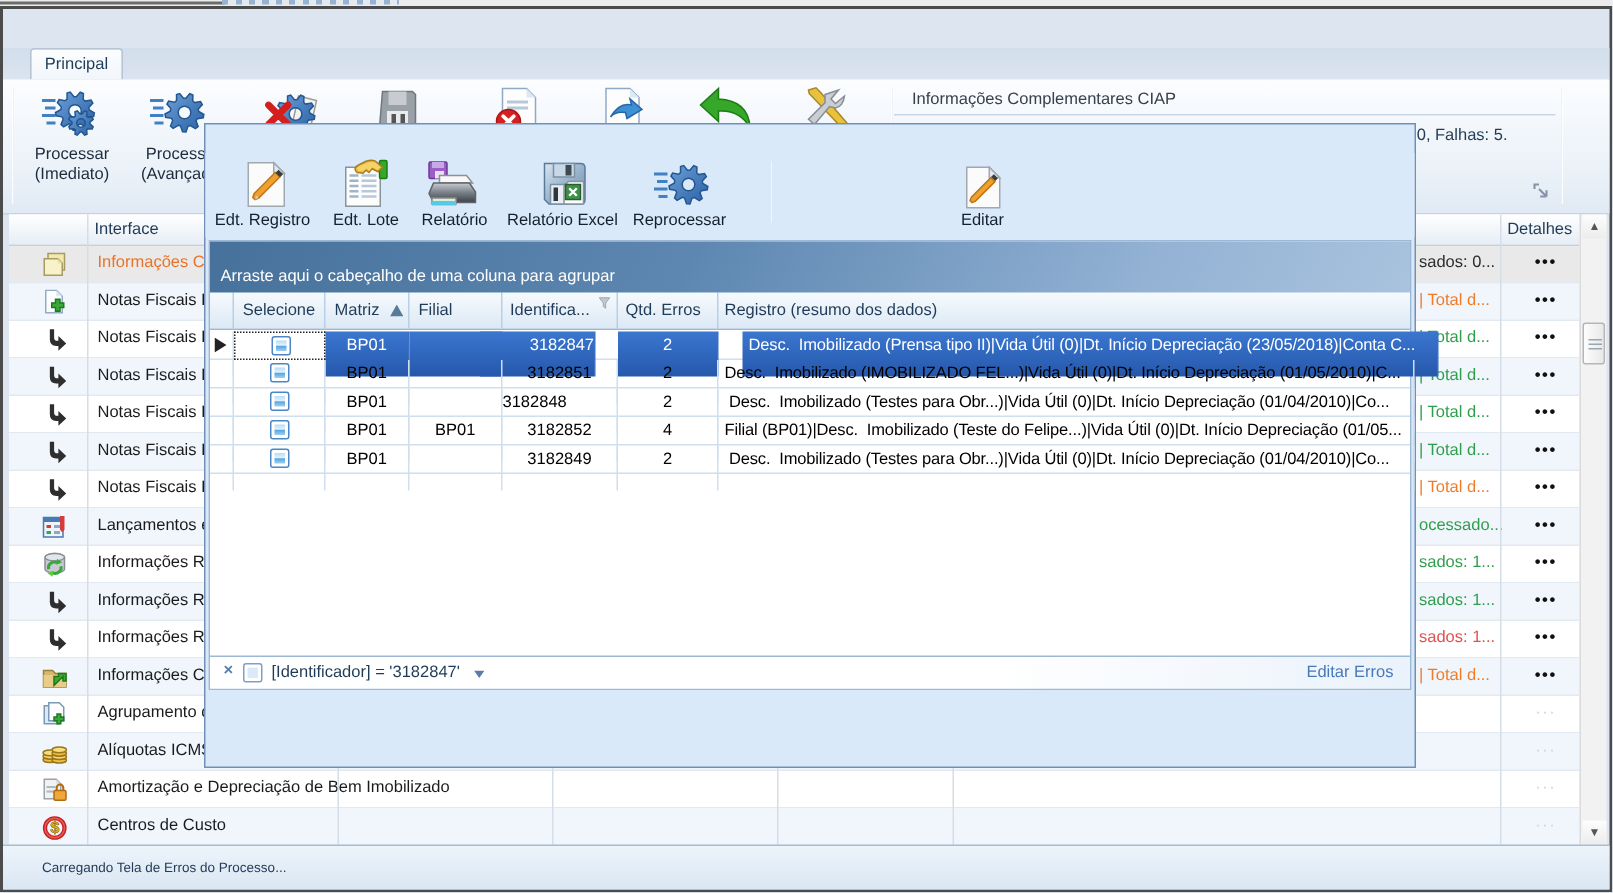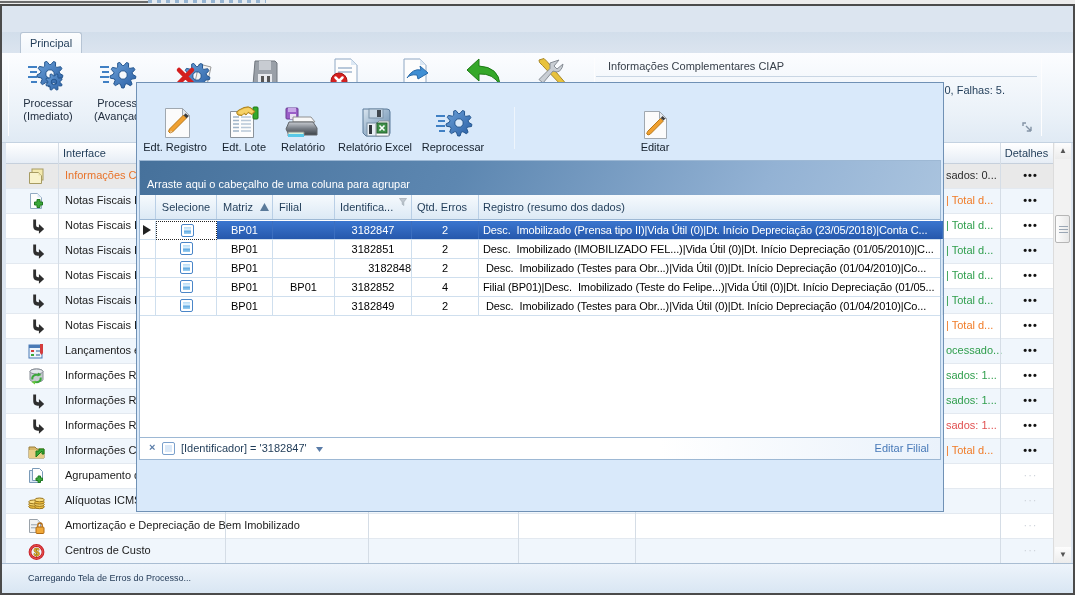--- a/index.html
+++ b/index.html
@@ -34,21 +34,21 @@
 
 #dlg{position:absolute;left:134px;top:76px;width:808px;height:430px;background:#d9e9fa;border:1px solid #7091b5}
 #dtitle{position:absolute;left:0;top:0;width:100%;height:19px;background:linear-gradient(#e6f0fc,#c9ddf2);font-size:11.5px;color:#3f6fa8;line-height:18px;padding-left:7px}
 #dtool{position:absolute;left:0;top:19px;width:100%;height:56px;background:#d9e9fa}
 .dlab{position:absolute;top:39px;font-size:11px;color:#15202c;text-align:center;white-space:nowrap}
 #dgrid{position:absolute;left:2px;top:77px;width:802px;height:300px;background:#fff;border:1px solid #9db8d4}
 #dband{position:absolute;left:0;top:0;width:100%;height:34px;background:linear-gradient(115deg,#46719b,#5d87b1 40%,#93b2d4 78%,#a9c3de);color:#fff;font-size:11px}
 #dhead{position:absolute;left:0;top:34px;width:100%;height:25px;background:linear-gradient(#f6fafd,#dce9f5);border-bottom:1px solid #9db8d4}
 .dh{position:absolute;top:0;height:100%;border-right:1px solid #b9cfe6;font-size:11px;color:#1f3b57;line-height:24px}
 .drow{position:absolute;left:0;width:100%;height:19px;border-bottom:1px solid #cfdfee}
-.dc{position:absolute;top:0;height:18px;border-right:1px solid #cfdfee;font-size:11px;color:#000;line-height:18px;white-space:nowrap;overflow:hidden}
+.dc{position:absolute;top:0;height:30px;border-right:1px solid #cfdfee;font-size:11px;color:#000;line-height:18px;white-space:nowrap;overflow:hidden}
 .drow.sel .dc{background:linear-gradient(#3b76cf,#2558ac);color:#fff;border-right-color:#3b6fc0}
 #dfilter{position:absolute;left:0;bottom:0;width:100%;height:22px;background:linear-gradient(90deg,#ffffff 65%,#eaf2fb);border-top:1px solid #9db8d4;font-size:11px;color:#1f3b57}
 .cbx{position:absolute;width:13px;height:13px;border:1px solid #4a86c8;border-radius:2px;background:#fff}
 .cbx i{position:absolute;left:2px;top:2px;width:7px;height:7px;background:linear-gradient(#b5dcf7,#e2f2fd 45%,#5aa6e0 55%,#9fd0f0)}
 </style></head>
 <body>
 <div id="screen">
  <div class="abs" style="left:0;top:1px;width:150px;height:2px;background:#6b6b6b"></div>
  <div class="abs" style="left:148px;top:0;width:118px;height:3px;background:repeating-linear-gradient(90deg,#96b4d2 0 4px,#e4e9ef 4px 9px)"></div>
  <div id="win">
@@ -407,23 +407,23 @@
                 <path fill="#222" d="M0,0 L8,5 L0,10 Z"></path>
               </svg>
             </div>
      <div class="dc" style="left:16px;width:61px;background:#fff;border:1px dotted #222;height:19px">
               <div class="cbx" style="left:24px;top:2px">
                 <i></i>
               </div>
             </div>
      <div class="dc" style="left:77px;width:56px;text-align:center">BP01</div>
      <div class="dc" style="left:133px;width:62px"></div>
-     <div class="dc" style="left:195px;width:77px;text-align:center">3182847</div>
+     <div class="dc" style="left:180px;width:77px;text-align:right">3182847</div>
      <div class="dc" style="left:272px;width:67px;text-align:center">2</div>
-     <div class="dc" style="left:339px;width:464px;padding-left:4px;letter-spacing:-0.1px">Desc.&nbsp; Imobilizado (Prensa tipo II)|Vida Útil (0)|Dt. Início Depreciação (23/05/2018)|Conta C...</div>
+     <div class="dc" style="left:355px;width:464px;padding-left:4px;letter-spacing:-0.1px">Desc.&nbsp; Imobilizado (Prensa tipo II)|Vida Útil (0)|Dt. Início Depreciação (23/05/2018)|Conta C...</div>
     </div>
     <div class="drow" style="top:79px">
      <div class="dc" style="left:0;width:16px"></div>
      <div class="dc" style="left:16px;width:61px">
               <div class="cbx" style="left:24px;top:2px">
                 <i></i>
               </div>
             </div>
      <div class="dc" style="left:77px;width:56px;text-align:center">BP01</div>
      <div class="dc" style="left:133px;width:62px"></div>
@@ -433,21 +433,21 @@
     </div>
     <div class="drow" style="top:98px">
      <div class="dc" style="left:0;width:16px"></div>
      <div class="dc" style="left:16px;width:61px">
               <div class="cbx" style="left:24px;top:2px">
                 <i></i>
               </div>
             </div>
      <div class="dc" style="left:77px;width:56px;text-align:center">BP01</div>
      <div class="dc" style="left:133px;width:62px"></div>
-     <div class="dc" style="left:195px;width:77px;text-align:right">3182848</div>
+     <div class="dc" style="left:195px;width:77px;text-align:left">3182848</div>
      <div class="dc" style="left:272px;width:67px;text-align:center">2</div>
      <div class="dc" style="left:339px;width:464px;padding-left:4px;letter-spacing:-0.1px">&nbsp;Desc.&nbsp; Imobilizado (Testes para Obr...)|Vida Útil (0)|Dt. Início Depreciação (01/04/2010)|Co...</div>
     </div>
     <div class="drow" style="top:117px">
      <div class="dc" style="left:0;width:16px"></div>
      <div class="dc" style="left:16px;width:61px">
               <div class="cbx" style="left:24px;top:2px">
                 <i></i>
               </div>
             </div>
@@ -472,18 +472,18 @@
     </div>
     <div id="dfilter">
      <span class="abs" style="left:9px;top:3px;font-size:11px;font-weight:bold;color:#5a7ca8">×</span>
      <div class="cbx" style="left:22px;top:4px;border-color:#7aa0cc">
               <i style="background:#dbe9f8"></i>
             </div>
      <span class="abs" style="left:41px;top:4px">[Identificador] = '3182847'</span>
      <svg class="abs" style="left:176px;top:9px" width="7" height="5" viewBox="0 0 7 5">
               <path fill="#5a7ca8" d="M0,0 h7 l-3.5,5 Z"></path>
             </svg>
-     <span class="abs" style="right:11px;top:4px;color:#4779b8">Editar Filial</span>
+     <span class="abs" style="right:11px;top:4px;color:#4779b8">Editar Erros</span>
     </div>
    </div>
   </div>
  </div>
 </div>
 
 </body></html>

